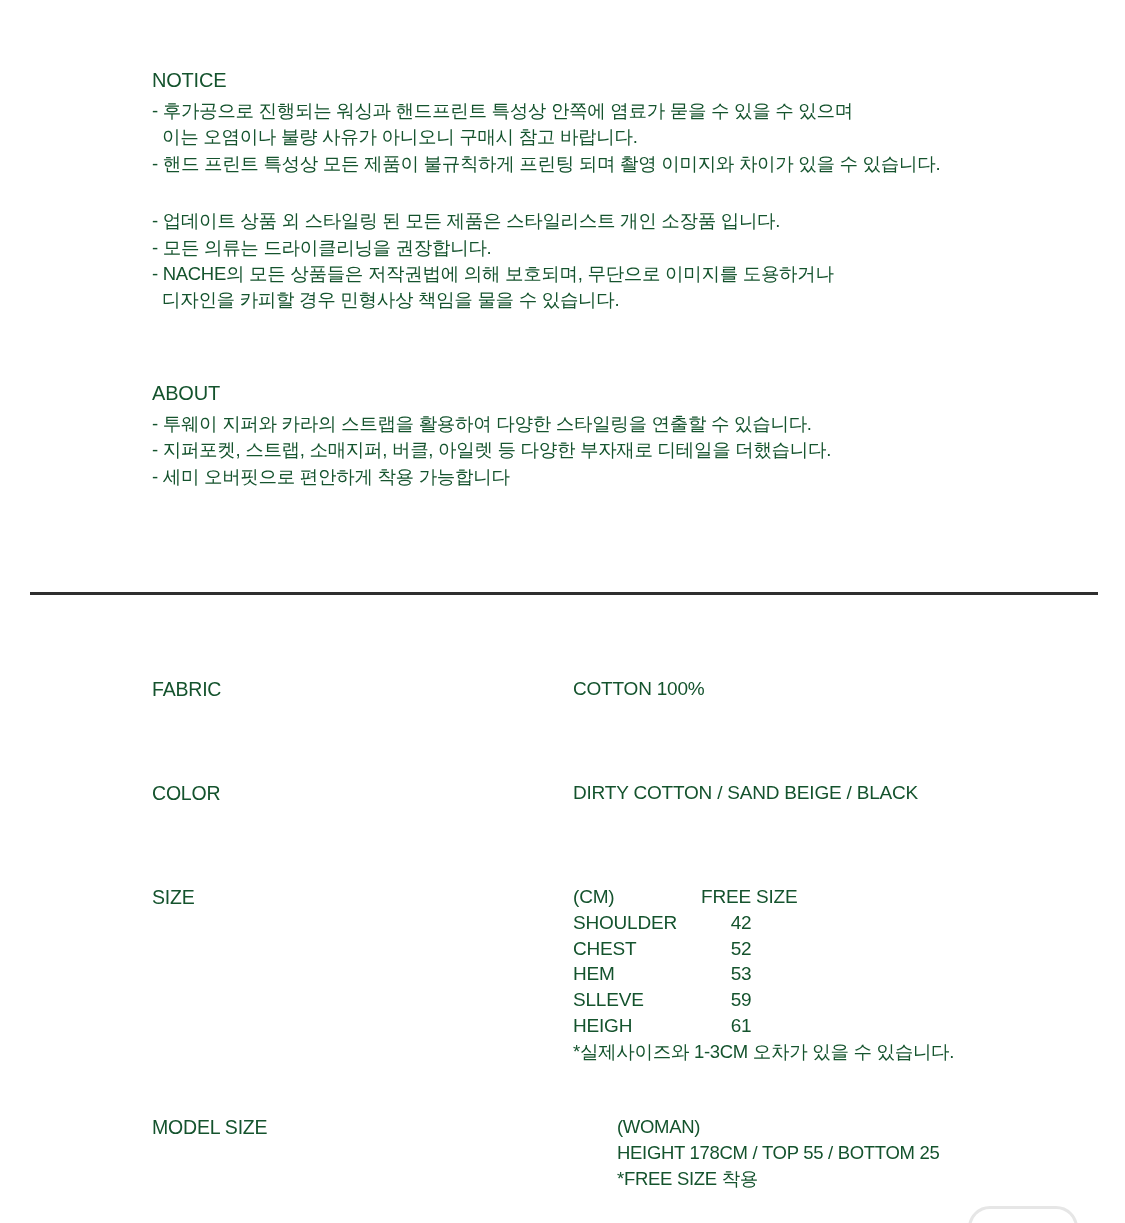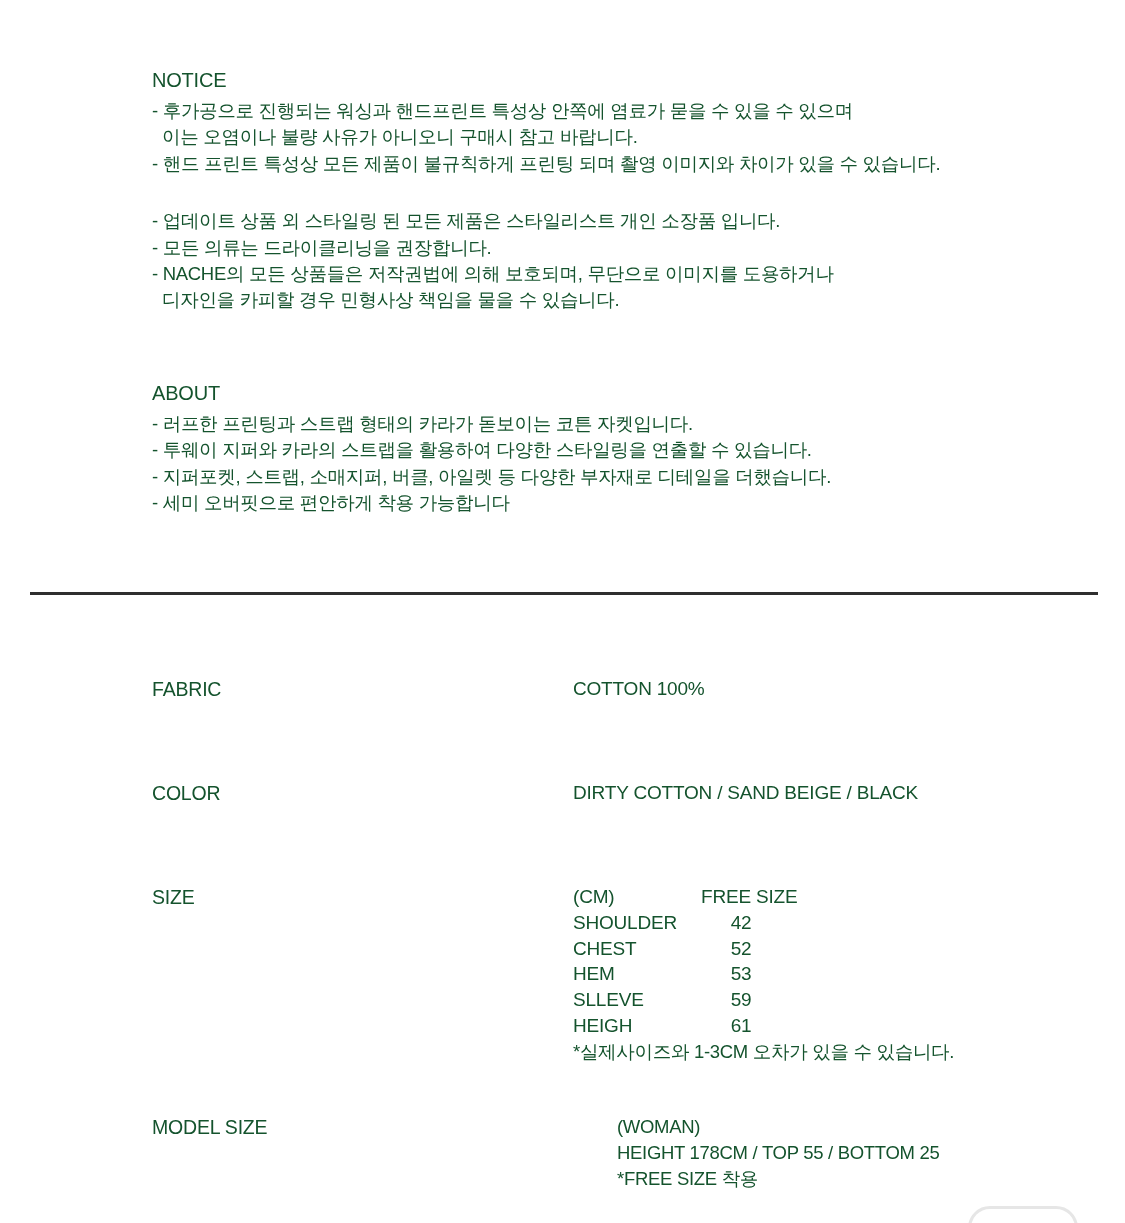--- a/index.html
+++ b/index.html
@@ -131,21 +131,20 @@
     <div class="body-line indent">이는 오염이나 불량 사유가 아니오니 구매시 참고 바랍니다.</div>
     <div class="body-line">- 핸드 프린트 특성상 모든 제품이 불규칙하게 프린팅 되며 촬영 이미지와 차이가 있을 수 있습니다.</div>
     <div class="body-line block-gap">- 업데이트 상품 외 스타일링 된 모든 제품은 스타일리스트 개인 소장품 입니다.</div>
     <div class="body-line">- 모든 의류는 드라이클리닝을 권장합니다.</div>
     <div class="body-line">- NACHE의 모든 상품들은 저작권법에 의해 보호되며, 무단으로 이미지를 도용하거나</div>
     <div class="body-line indent">디자인을 카피할 경우 민형사상 책임을 물을 수 있습니다.</div>
   </div>
 
   <div class="text-section" style="top:381px;">
     <div class="section-title">ABOUT</div>
-    <div class="body-line">- 러프한 프린팅과 스트랩 형태의 카라가 돋보이는 코튼 자켓입니다.</div>
     <div class="body-line">- 투웨이 지퍼와 카라의 스트랩을 활용하여 다양한 스타일링을 연출할 수 있습니다.</div>
     <div class="body-line">- 지퍼포켓, 스트랩, 소매지퍼, 버클, 아일렛 등 다양한 부자재로 디테일을 더했습니다.</div>
     <div class="body-line">- 세미 오버핏으로 편안하게 착용 가능합니다</div>
   </div>
 
   <div class="divider"></div>
 
   <div class="spec-row" style="top:676px; height:30px;">
     <div class="spec-label">FABRIC</div>
     <div class="spec-value">COTTON 100%</div>

